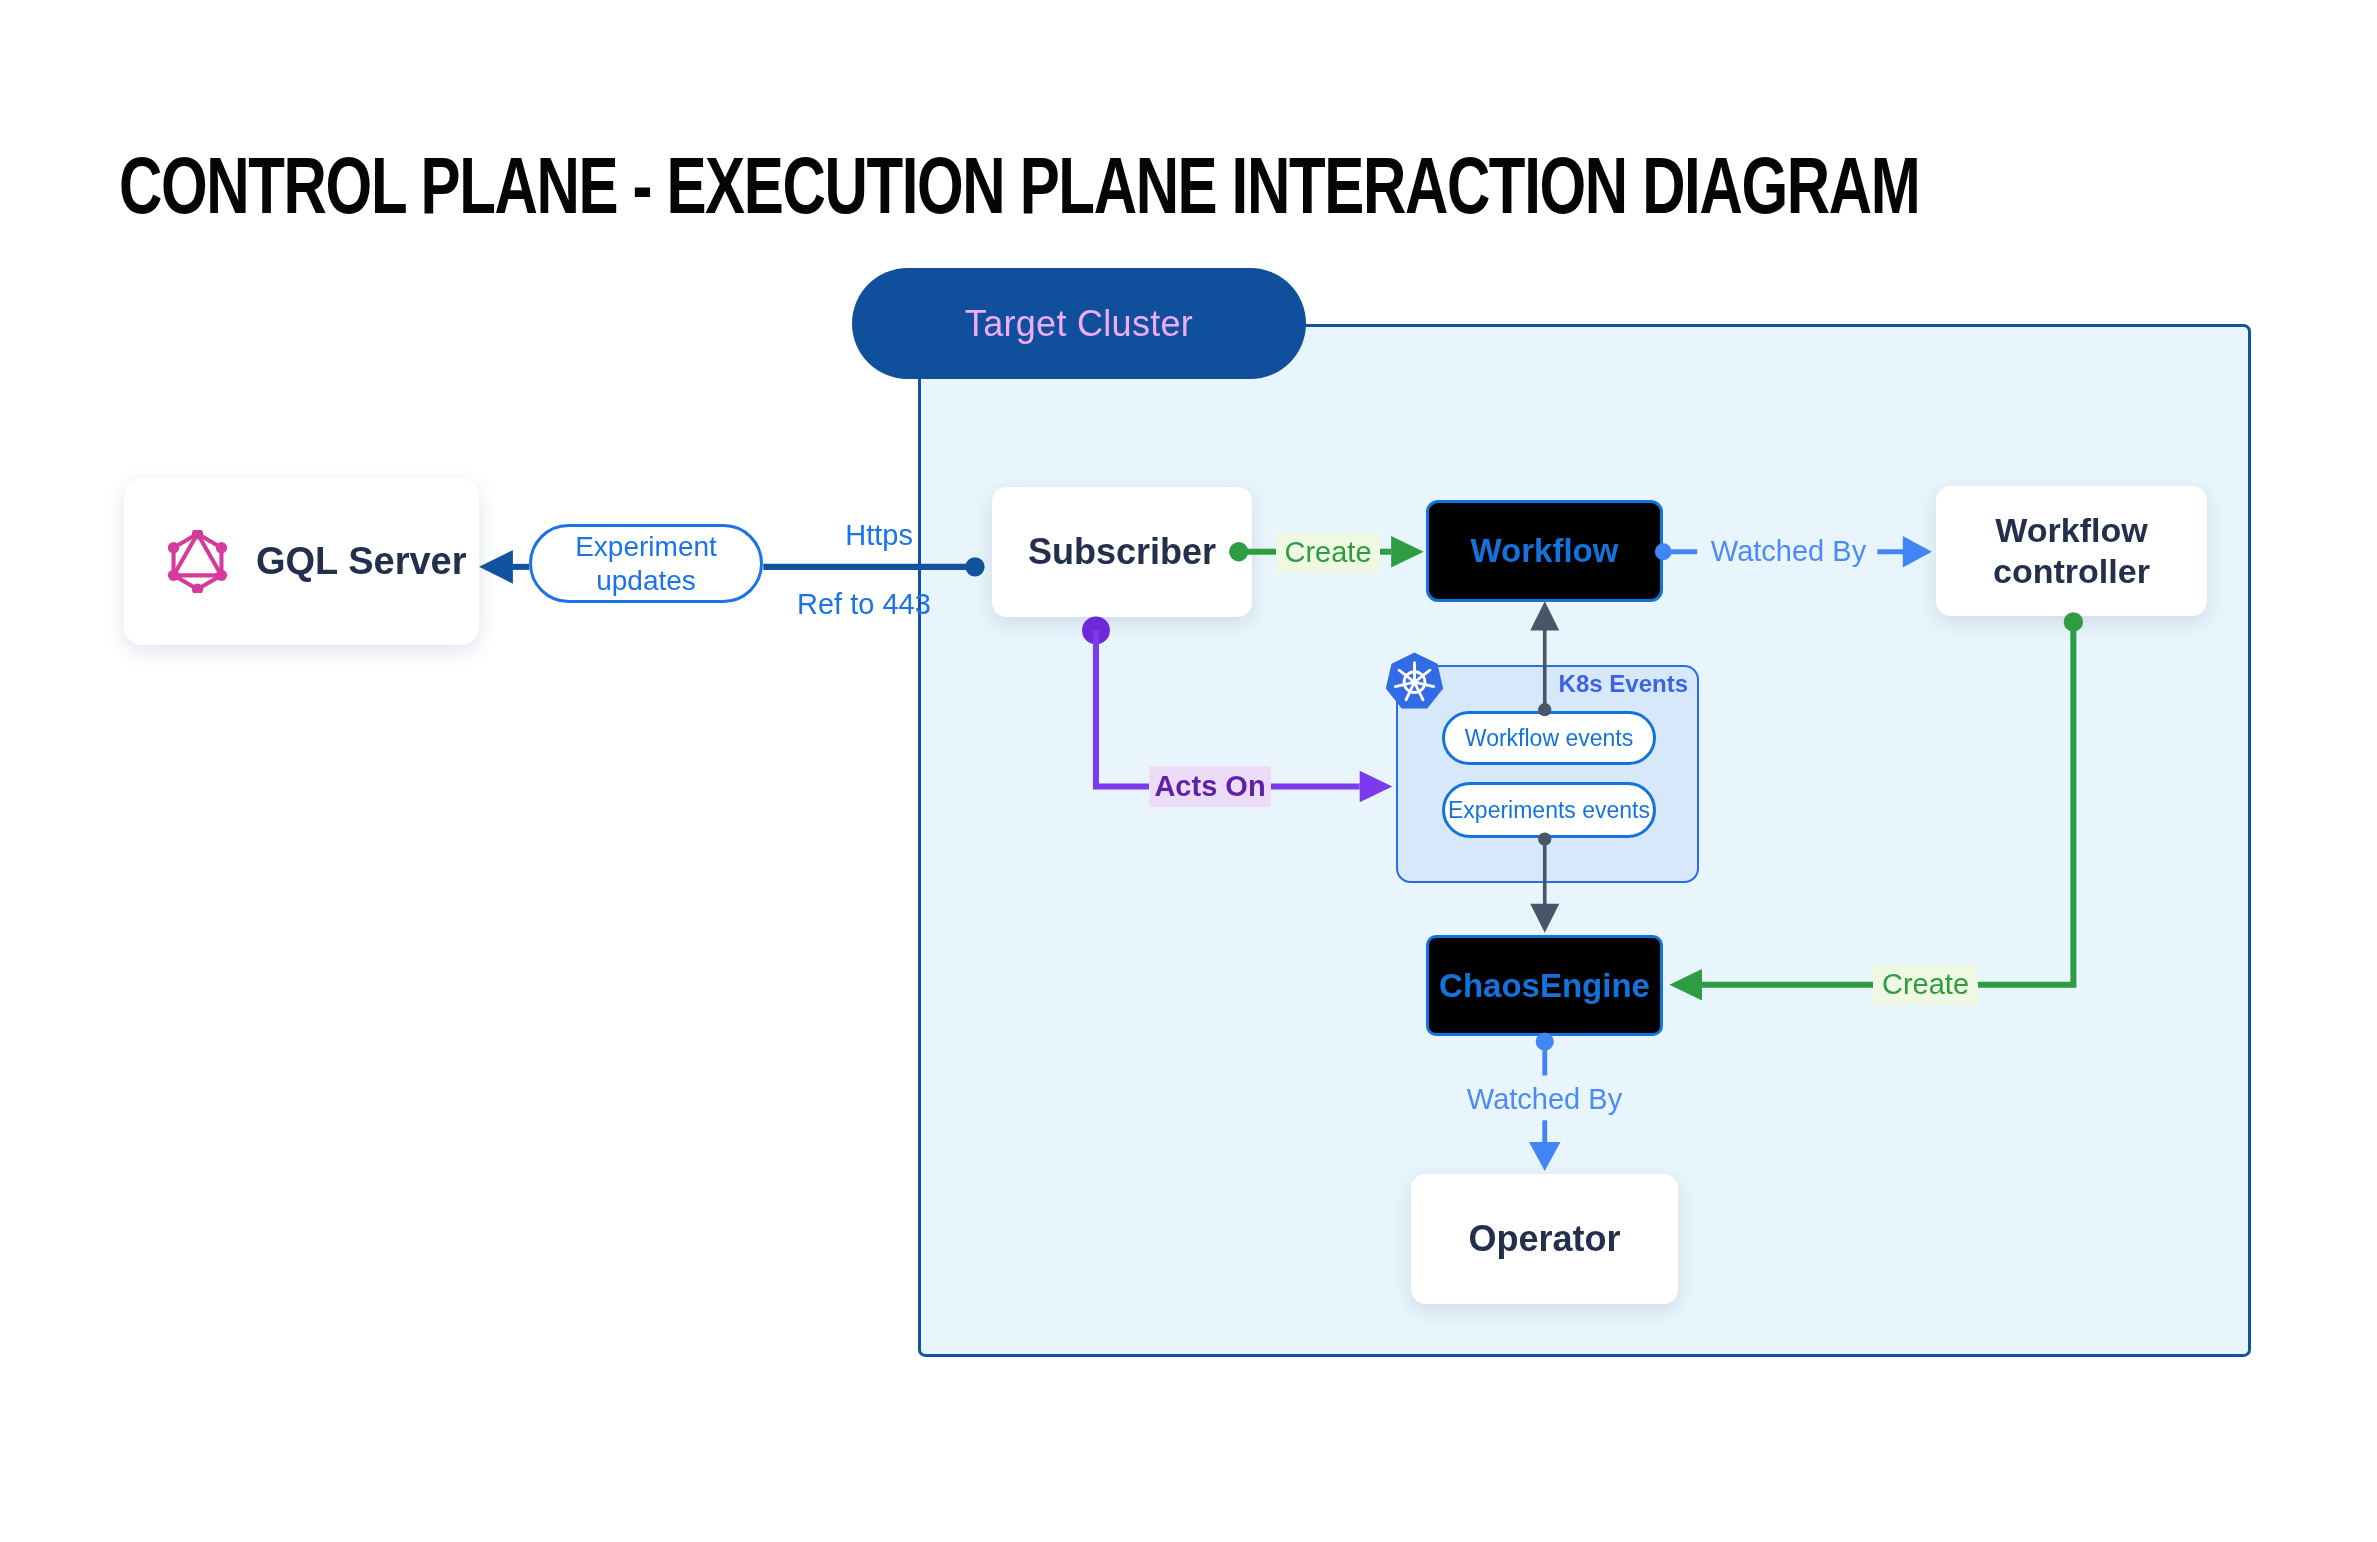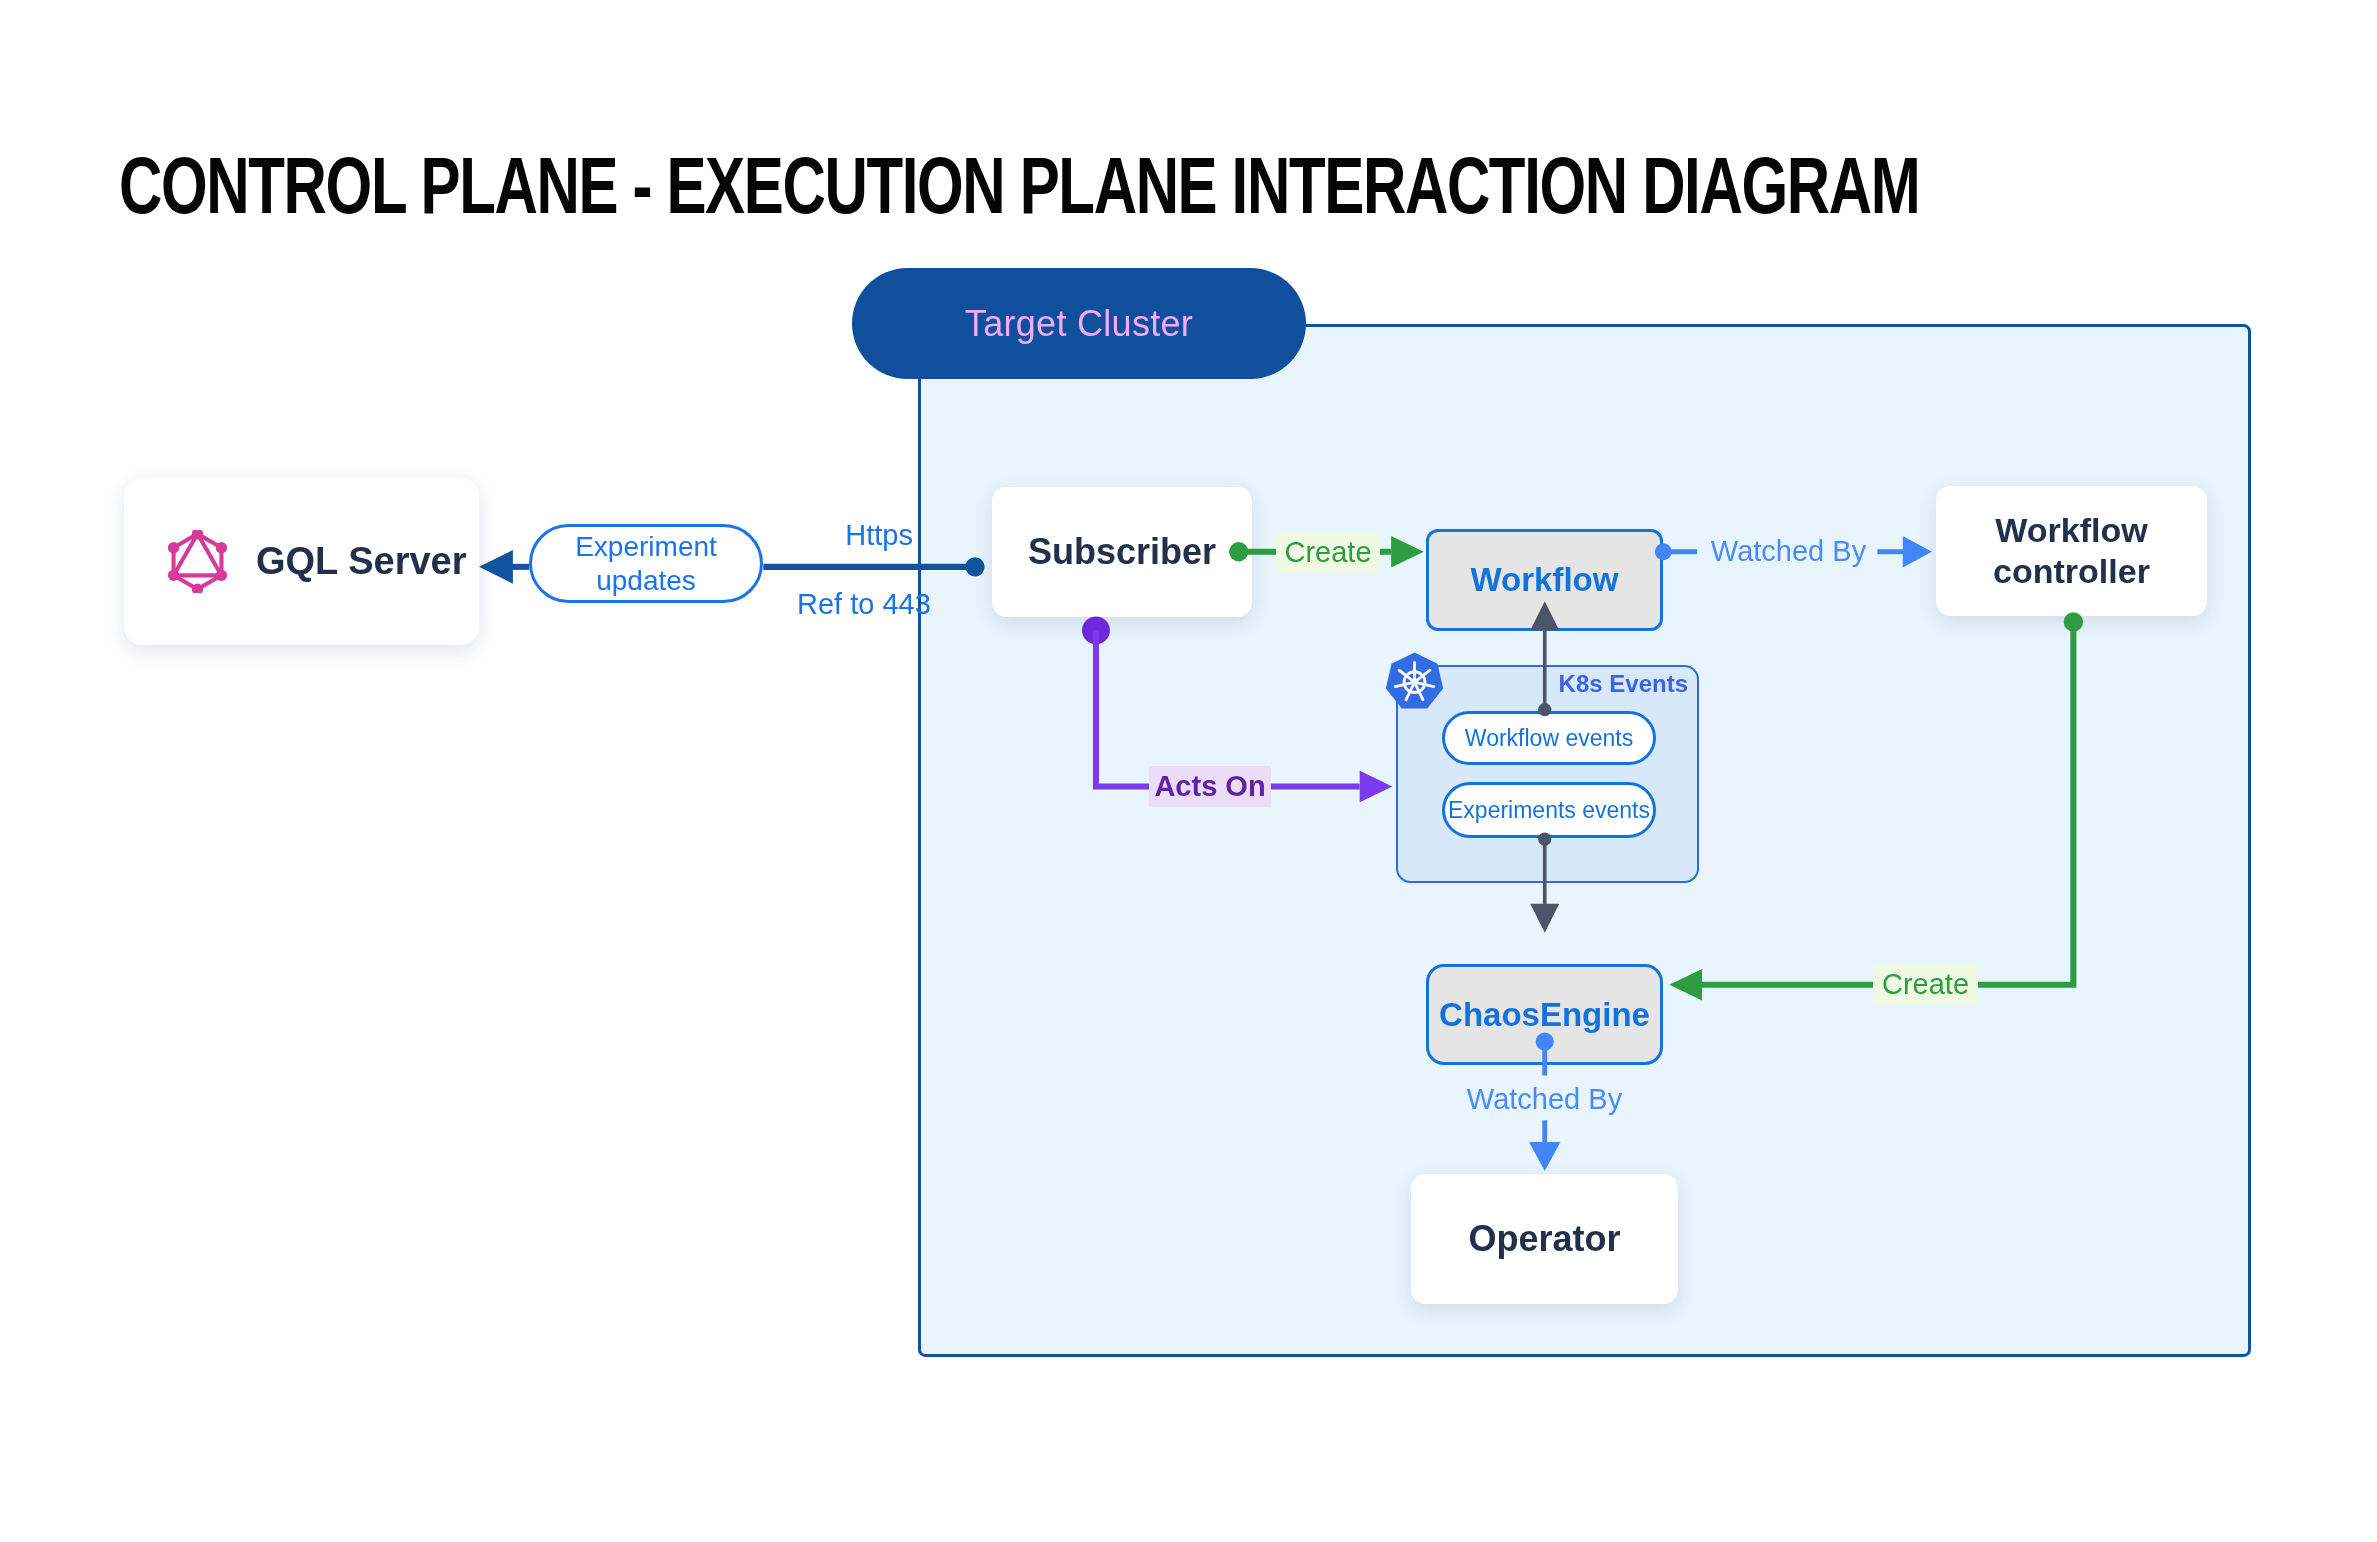--- a/index.html
+++ b/index.html
@@ -59,26 +59,26 @@
     z-index:2;
   }
   .gql{left:124px;top:478px;width:355px;height:167px;border-radius:18px;
        font-size:38px;justify-content:flex-start;padding-left:42px;gap:27px;}
   .subscriber{left:992px;top:487px;width:260px;height:130px;font-size:36px;}
   .controller{left:1936px;top:486px;width:271px;height:130px;font-size:34px;
               text-align:center;line-height:1.22;padding:0 24px;}
   .operator{left:1411px;top:1174px;width:267px;height:130px;font-size:36px;}
 
   .outlined{
-    background:#e5e5e5;border:3.6px solid var(--blue);
-    display:flex;align-items:center;justify-content:center;
-    color:var(--blue);font-weight:700;z-index:2;margin-top:29px;
+    background:#000000;border:3.6px solid var(--blue);
+    display:flex;align-items:center;justify-content:center;
+    color:var(--blue);font-weight:700;z-index:2;
   }
   .workflow{left:1426px;top:500px;width:237px;height:102px;border-radius:12px;font-size:33px;}
-  .chaos{left:1426px;top:935px;width:237px;height:101px;border-radius:18px;font-size:33px;}
+  .chaos{left:1426px;top:935px;width:237px;height:101px;border-radius:10px;font-size:33px;}
 
   .k8sbox{left:1396px;top:665px;width:303px;height:218px;
           background:var(--k8s-fill);border:2.4px solid #2b6de0;border-radius:14.5px;z-index:2;}
   .k8s-label{left:1494px;top:670px;width:194px;text-align:right;
              font-size:24px;font-weight:700;color:#3c63e6;z-index:4;}
   .k8s-icon{left:1383px;top:650px;width:63px;height:63px;z-index:4;}
   .event-pill{
     left:1442px;width:214px;background:#fff;
     border:3px solid var(--blue);border-radius:28px;
     color:var(--blue);font-size:23px;font-weight:500;

